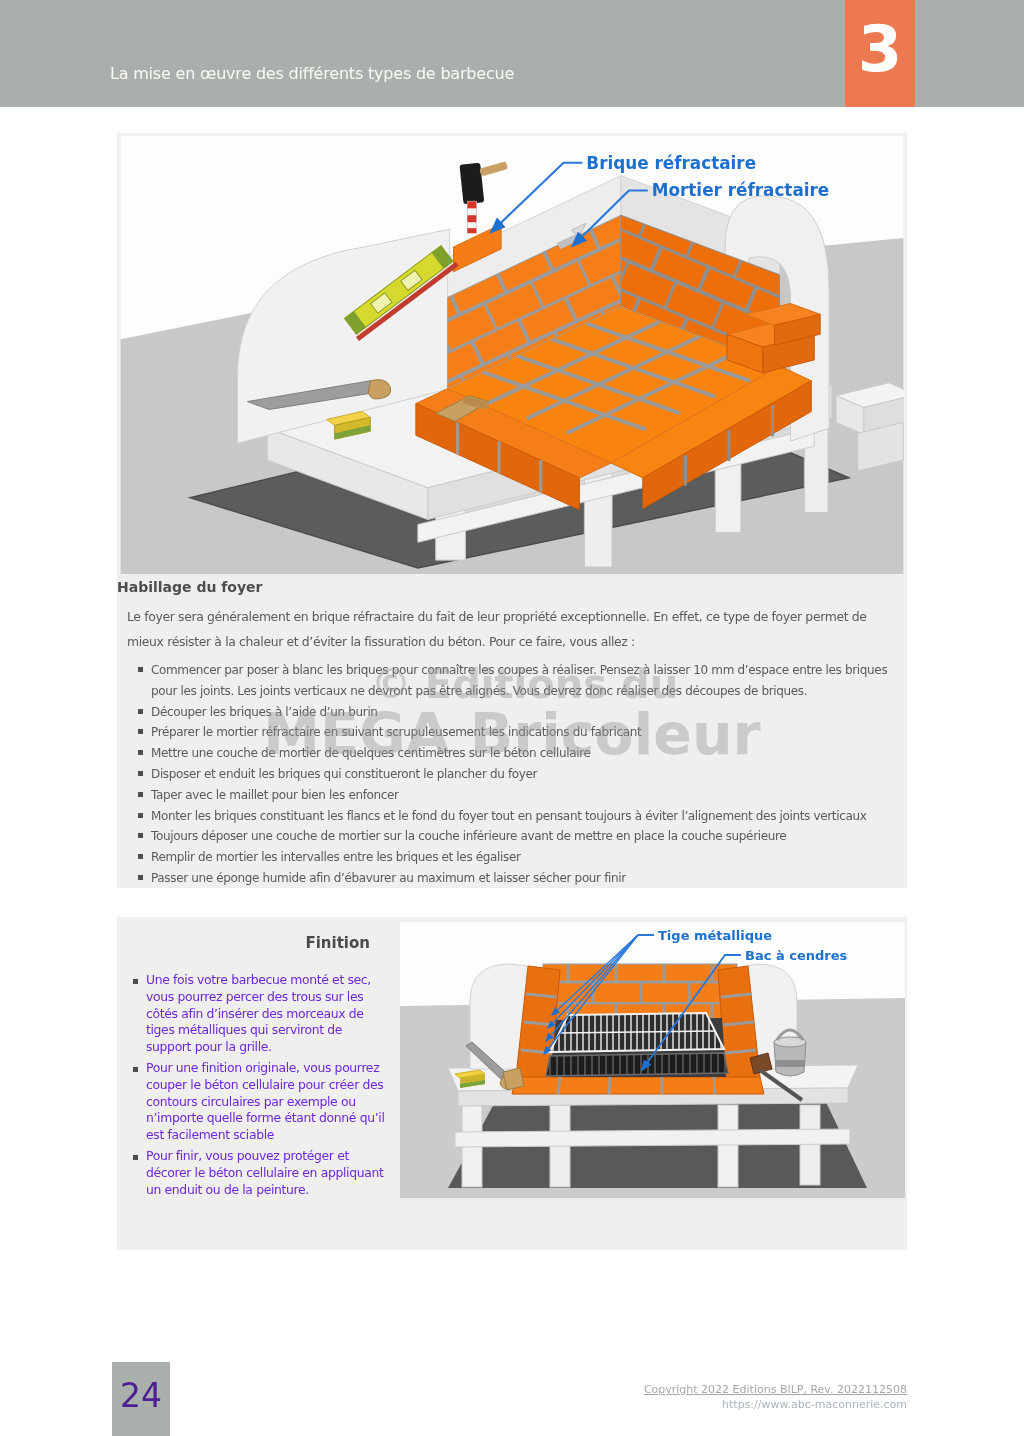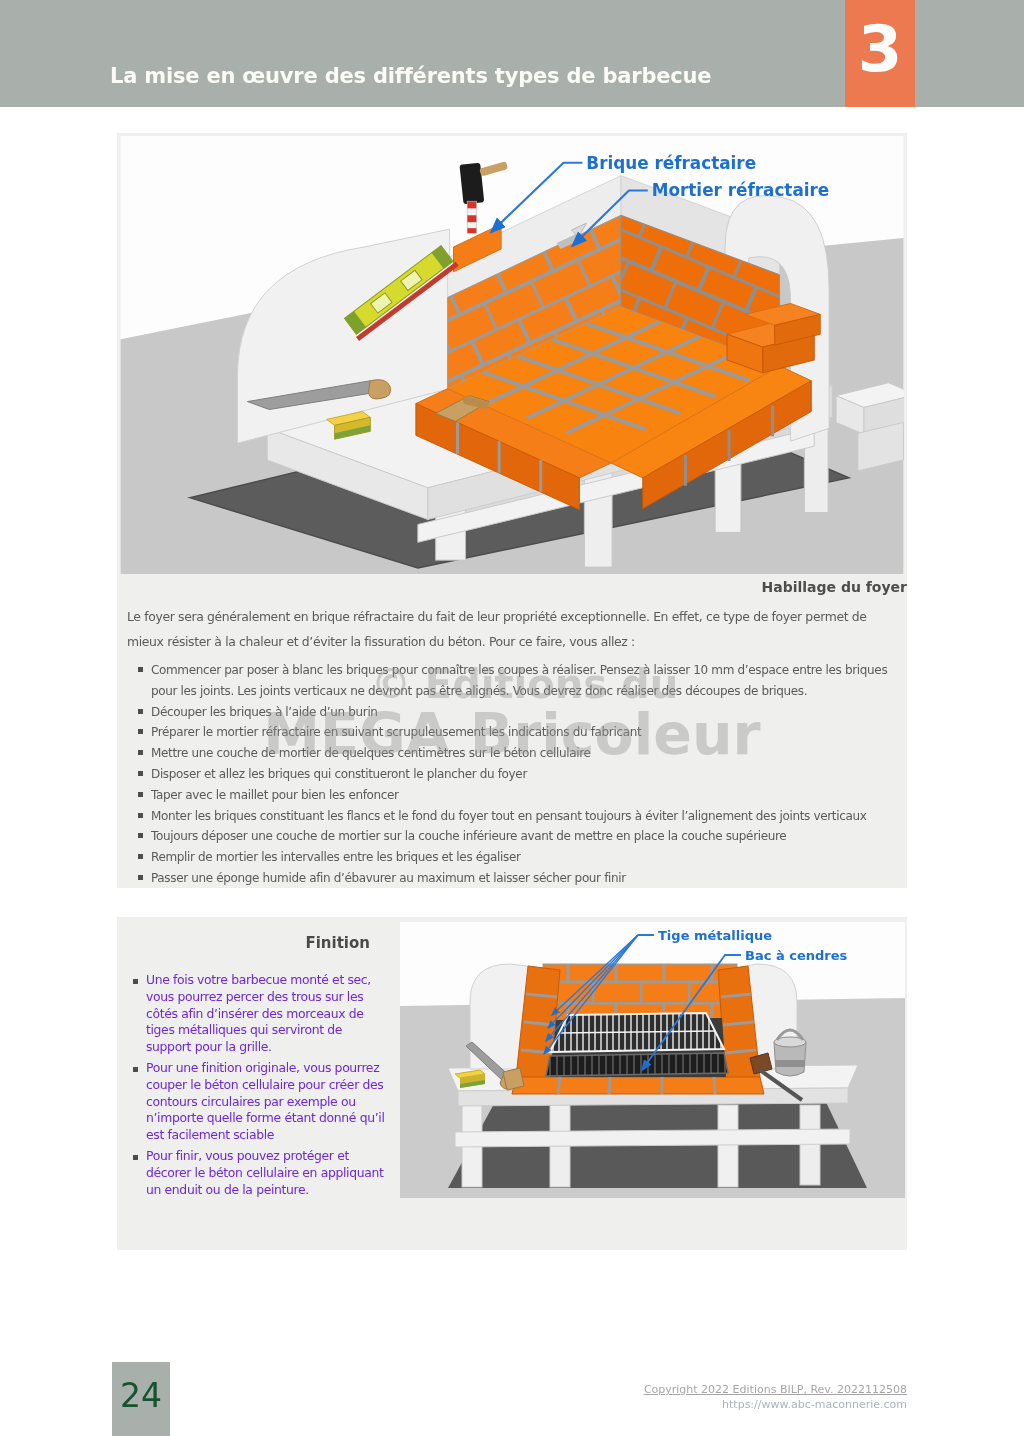--- a/index.html
+++ b/index.html
@@ -1,47 +1,47 @@
 <!DOCTYPE html>
 <html><head>
 <meta charset="utf-8">
 <style>
   html,body{margin:0;padding:0;background:#ffffff;}
   .page{position:relative;width:1024px;height:1436px;background:#ffffff;overflow:hidden;
         font-family:"DejaVu Sans","Liberation Sans",sans-serif;}
   
   .header{position:absolute;left:0;top:0;width:1024px;height:107px;background:#a9afaa;}
-  .header-title{position:absolute;left:110px;top:64px;font-size:21px;font-weight:bold;color:#fbfbf5;letter-spacing:-0.2px;}
+  .header-title{position:absolute;left:110px;top:64px;font-size:16px;font-weight:normal;color:#fbfbf5;letter-spacing:-0.2px;}
   .chapter-box{position:absolute;left:845px;top:0;width:70px;height:107px;background:#ed7950;}
   .chapter-num{position:absolute;width:100%;top:12px;text-align:center;font-size:64px;font-weight:bold;color:#fdfdfb;}
   
   .panel{position:absolute;background:#efefee;}
   .panel1{left:117px;top:133px;width:790px;height:755px;}
   .panel2{left:117px;top:917px;width:790px;height:333px;}
   .fig1{position:absolute;left:3px;top:3px;}
   .fig2{position:absolute;left:283px;top:5px;}
-  .caption{position:absolute;top:446px;left:0;width:100%;text-align:right;
+  .caption{position:absolute;top:446px;left:0;width:100%;text-align:left;
            font-size:14px;font-weight:bold;color:#4d4d4d;}
   .intro{position:absolute;top:471px;left:10px;right:14px;font-size:12.4px;line-height:25px;color:#5a5a5a;letter-spacing:-0.35px;}
   ul.blist{position:absolute;margin:0;padding:0;list-style:none;}
   .ul1{top:527px;left:20px;right:14px;}
   .ul1 li{position:relative;padding-left:14px;font-size:12px;line-height:20.8px;color:#5a5a5a;letter-spacing:-0.35px;}
   .ul2{top:55px;left:15px;width:254px;}
   .ul2 li{position:relative;padding-left:14px;font-size:12.4px;line-height:16.8px;color:#6d28d9;letter-spacing:-0.35px;margin-bottom:4px;}
   ul.blist li::before{content:"";position:absolute;left:1px;top:7px;width:5px;height:5px;background:#4d4d4d;}
   .finition-h{position:absolute;top:17px;left:15px;width:238px;text-align:right;
               font-size:15px;font-weight:bold;color:#4a4a4a;}
   
   .watermark{position:absolute;left:0;top:662px;width:1024px;text-align:center;color:rgba(150,150,150,0.42);
              font-weight:bold;pointer-events:none;z-index:5;}
   .wm1{font-size:40px;line-height:44px;margin-left:25px;}
   .wm2{font-size:57px;line-height:56px;}
   
   .page-box{position:absolute;left:112px;top:1362px;width:58px;height:74px;background:#a9afaa;}
-  .page-num{position:absolute;width:100%;top:14px;text-align:center;font-size:33px;color:#14532d;}
+  .page-num{position:absolute;width:100%;top:14px;text-align:center;font-size:33px;color:#4c1d95;}
   .copyright{position:absolute;right:117px;top:1382px;text-align:right;font-size:11px;line-height:15px;}
   .copy1{color:#a6a6a6;text-decoration:underline;}
   .copy2{color:#a9b4be;}
   svg text.flabel{font-family:"DejaVu Sans","Liberation Sans",sans-serif;font-weight:bold;fill:#1e70d0;}
 </style>
 </head>
 <body>
 
 <div class="page">
 
@@ -207,21 +207,21 @@
     </svg>
 
     <div class="caption">Habillage du foyer</div>
     <div class="intro">Le foyer sera généralement en brique réfractaire du fait de leur propriété exceptionnelle. En effet, ce type de foyer permet de mieux résister à la chaleur et d’éviter la fissuration du béton. Pour ce faire, vous allez :</div>
 
     <ul class="blist ul1">
       <li>Commencer par poser à blanc les briques pour connaître les coupes à réaliser. Pensez à laisser 10 mm d’espace entre les briques pour les joints. Les joints verticaux ne devront pas être alignés. Vous devrez donc réaliser des découpes de briques.</li>
       <li>Découper les briques à l’aide d’un burin</li>
       <li>Préparer le mortier réfractaire en suivant scrupuleusement les indications du fabricant</li>
       <li>Mettre une couche de mortier de quelques centimètres sur le béton cellulaire</li>
-      <li>Disposer et allez les briques qui constitueront le plancher du foyer</li>
+      <li>Disposer et enduit les briques qui constitueront le plancher du foyer</li>
       <li>Taper avec le maillet pour bien les enfoncer</li>
       <li>Monter les briques constituant les flancs et le fond du foyer tout en pensant toujours à éviter l’alignement des joints verticaux</li>
       <li>Toujours déposer une couche de mortier sur la couche inférieure avant de mettre en place la couche supérieure</li>
       <li>Remplir de mortier les intervalles entre les briques et les égaliser</li>
       <li>Passer une éponge humide afin d’ébavurer au maximum et laisser sécher pour finir</li>
     </ul>
   </div>
 
   <div class="watermark">
     <div class="wm1">© Editions du</div>

